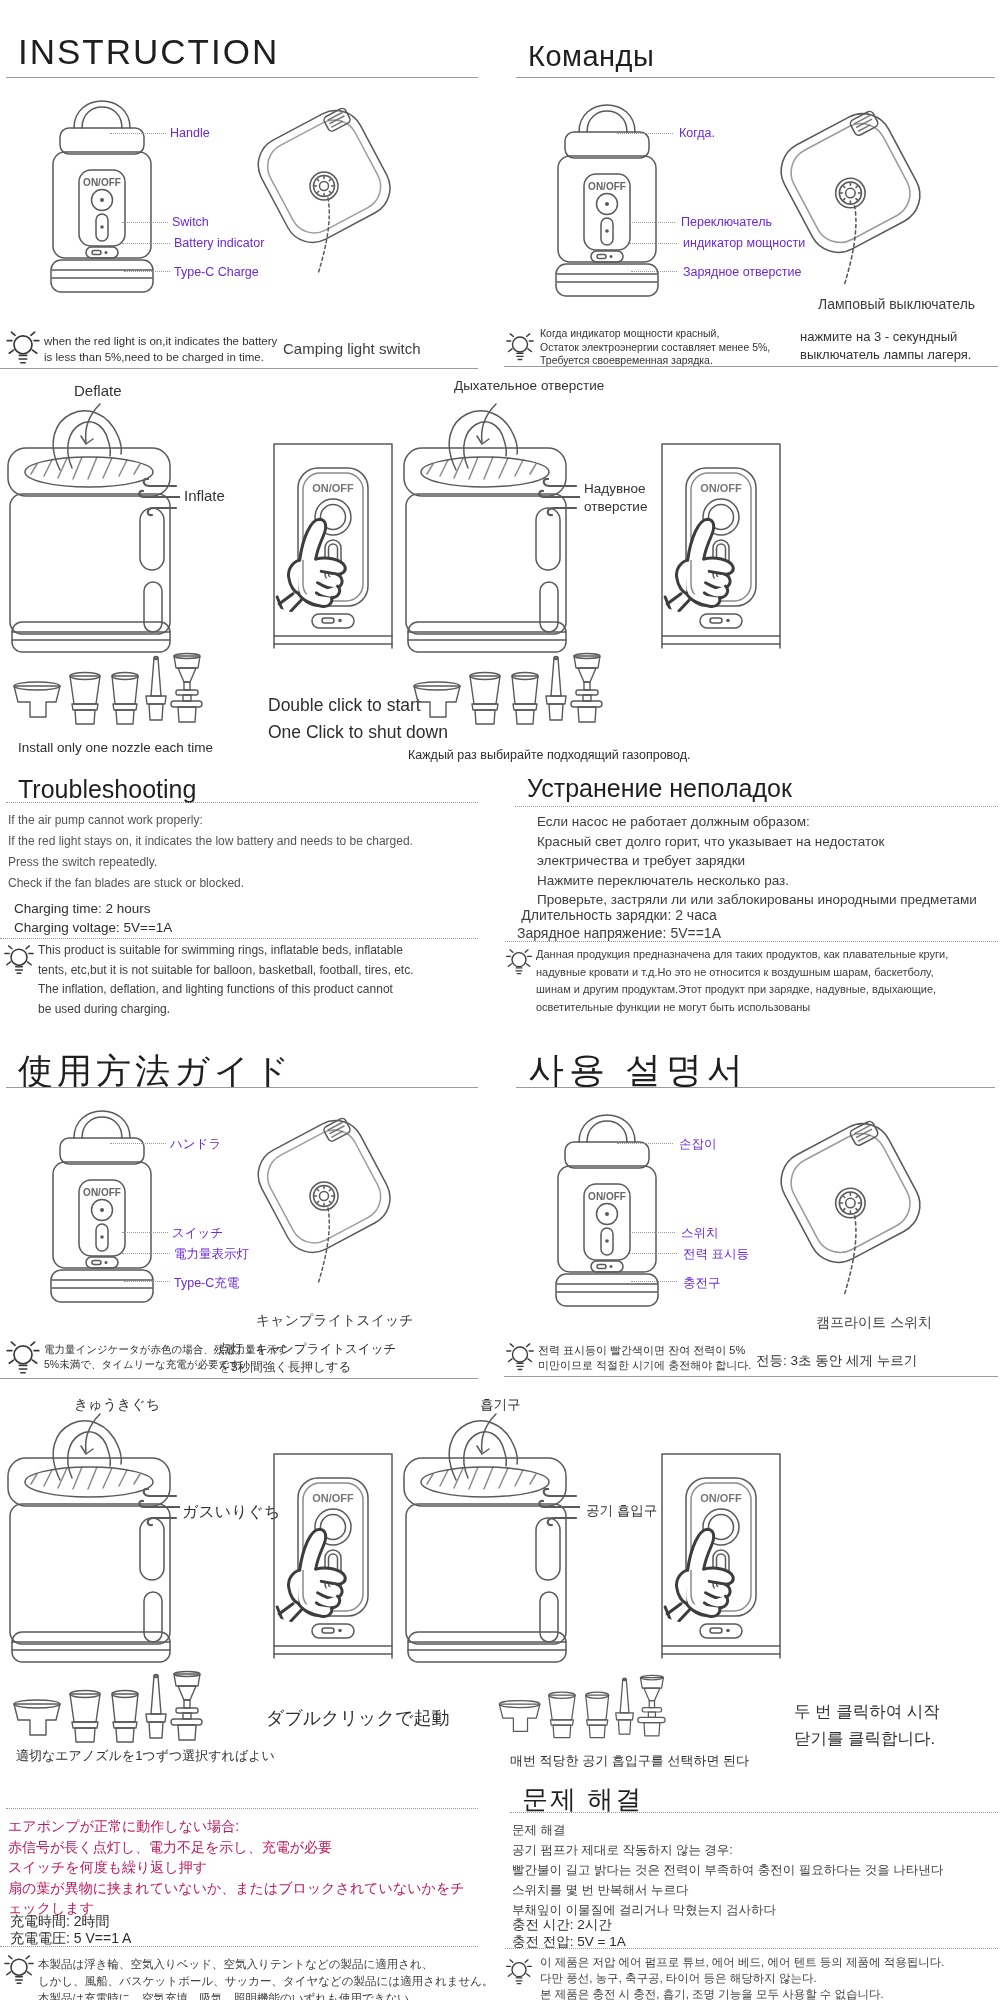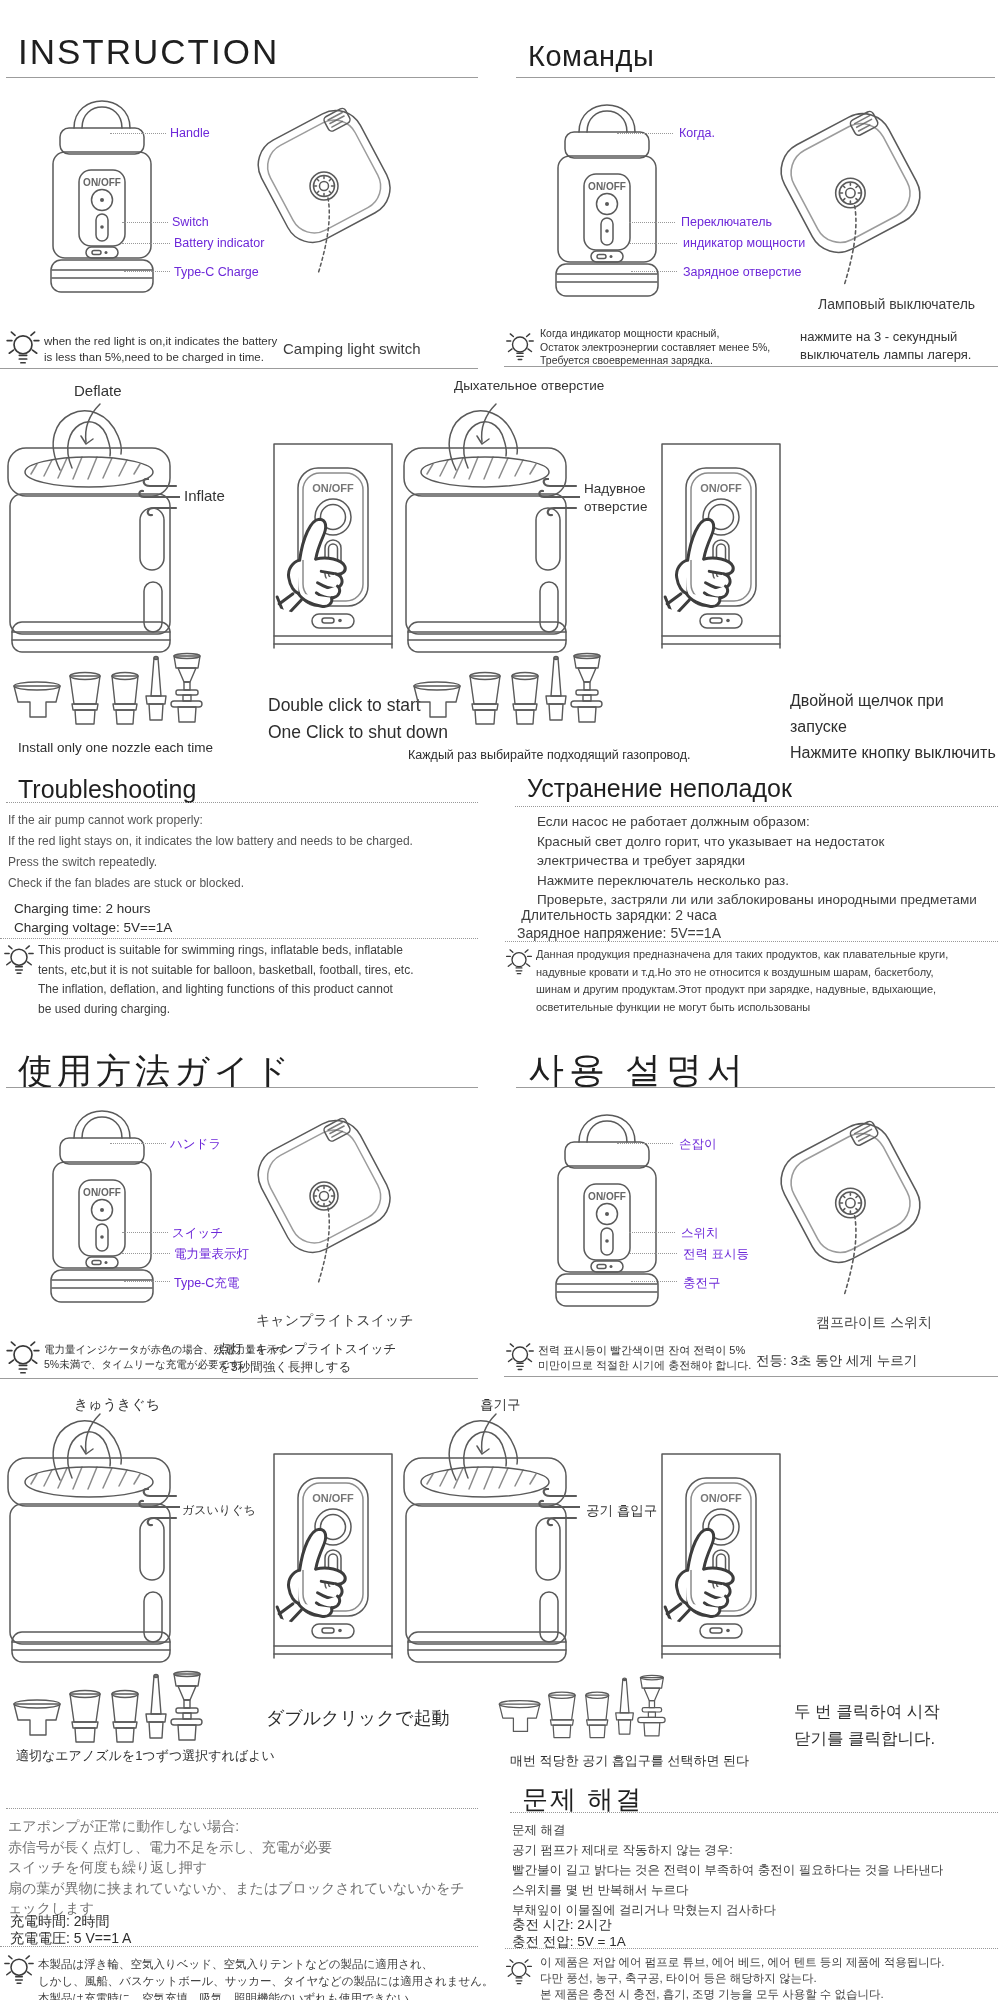--- a/index.html
+++ b/index.html
@@ -57,21 +57,21 @@
   #ru .deflate-label{left:-46px;top:378px;font-size:13.5px;}
   #ja .deflate-label{left:74px;top:386px;font-size:14px;}
   #ko .deflate-label{left:-20px;top:386px;font-size:13.5px;}
   .pump{left:2px;top:396px;width:185px;height:262px;}
   #ru .pump,#ko .pump{left:-102px;}
   .wind{left:136px;top:478px;width:44px;height:40px;}
   #ru .wind,#ko .wind{left:36px;}
   .inflate-label{position:absolute;font-size:15px;color:#333;white-space:pre-line;}
   #en .inflate-label{left:184px;top:487px;}
   #ru .inflate-label{left:84px;top:480px;font-size:13.5px;line-height:18px;}
-  #ja .inflate-label{left:182px;top:492px;font-size:12px;}
+  #ja .inflate-label{left:182px;top:492px;font-size:16px;}
   #ko .inflate-label{left:86px;top:492px;font-size:13.5px;}
   .hand-panel{left:272px;top:438px;width:122px;height:215px;}
   #ru .hand-panel,#ko .hand-panel{left:160px;}
   .hand{left:262px;top:506px;width:100px;height:110px;transform:rotate(18deg);}
   #ru .hand,#ko .hand{left:150px;}
   .nozzles{left:8px;top:652px;width:195px;height:86px;}
   #ru .nozzles{left:-92px;}
   #ja .nozzles{top:660px;}
   #ko .nozzles{left:-6px;top:664px;width:172px;height:76px;}
   .nozzle-caption{font-size:13.5px;color:#2e2e2e;}
@@ -87,21 +87,21 @@
   #en .ts-title{left:6px;top:763px;font-size:25px;}
   #ru .ts-title{left:15px;top:762px;font-size:25px;}
   #ja .ts-title{left:16px;top:764px;font-size:23px;letter-spacing:1px;}
   #ko .ts-title{left:10px;top:760px;font-size:26px;letter-spacing:2px;}
   .ts-rule{left:6px;top:802px;width:472px;}
   #ru .ts-rule{left:15px;top:806px;width:483px;}
   #ja .ts-rule{top:798px;}
   #ko .ts-rule{left:10px;top:802px;width:488px;}
   #en .ts-body{left:8px;top:810px;font-size:12px;line-height:21px;color:#555;}
   #ru .ts-body{left:17px;top:812px;font-size:13.5px;line-height:19.5px;color:#3d3d3d;margin-left:20px;}
-  #ja .ts-body{left:8px;top:806px;font-size:14px;line-height:20.5px;color:#737373;}
+  #ja .ts-body{left:8px;top:806px;font-size:14px;line-height:20.5px;color:#be185d;}
   #ko .ts-body{left:12px;top:810px;font-size:12.5px;line-height:20px;color:#3d3d3d;}
   #en .charging{left:14px;top:899px;font-size:13.5px;line-height:19px;color:#2e2e2e;}
   #ru .charging{left:17px;top:906px;font-size:14px;line-height:18px;color:#404040;text-align:center;}
   #ja .charging{left:10px;top:903px;font-size:14px;line-height:17px;color:#2e2e2e;}
   #ko .charging{left:12px;top:906px;font-size:13.5px;line-height:17px;color:#2e2e2e;}
   .divider2{left:0;top:938px;width:478px;}
   #ru .divider2{left:5px;top:941px;width:493px;}
   #ja .divider2{top:936px;}
   #ko .divider2{left:5px;top:938px;width:493px;}
   .note3-bulb{left:3px;top:944px;width:32px;height:34px;}
@@ -340,22 +340,20 @@
     <svg class="part hand-panel">
         <use href="#sym-panel"></use>
       </svg>
     <svg class="part hand">
         <use href="#sym-hand"></use>
       </svg>
     <svg class="part nozzles">
         <use href="#sym-nozzles"></use>
       </svg>
     <div class="note nozzle-caption">Каждый раз выбирайте подходящий газопровод.</div>
-    <div class="note dbl">Двойной щелчок при запуске
-Нажмите кнопку выключить</div>
     <h2 class="ts-title">Устранение неполадок</h2>
     <div class="rule dotted ts-rule"></div>
     <div class="note ts-body">Если насос не работает должным образом:
 Красный свет долго горит, что указывает на недостаток
 электричества и требует зарядки
 Нажмите переключатель несколько раз.
 Проверьте, застряли ли или заблокированы инородными предметами</div>
     <div class="note charging">Длительность зарядки: 2 часа
 Зарядное напряжение: 5V==1A</div>
     <div class="rule dotted divider2"></div>

